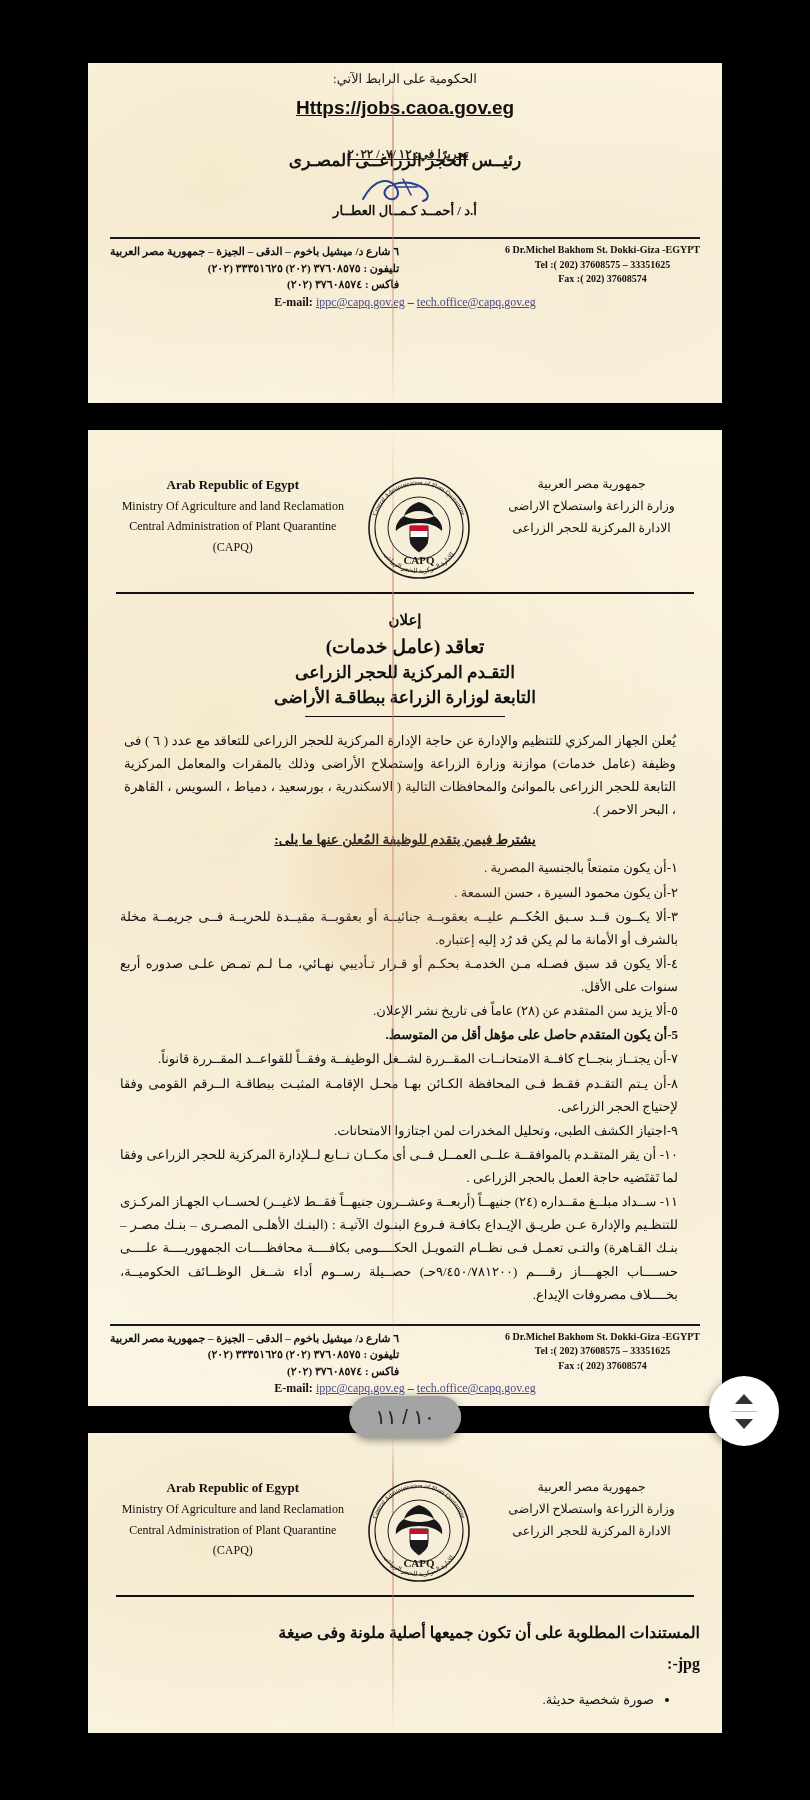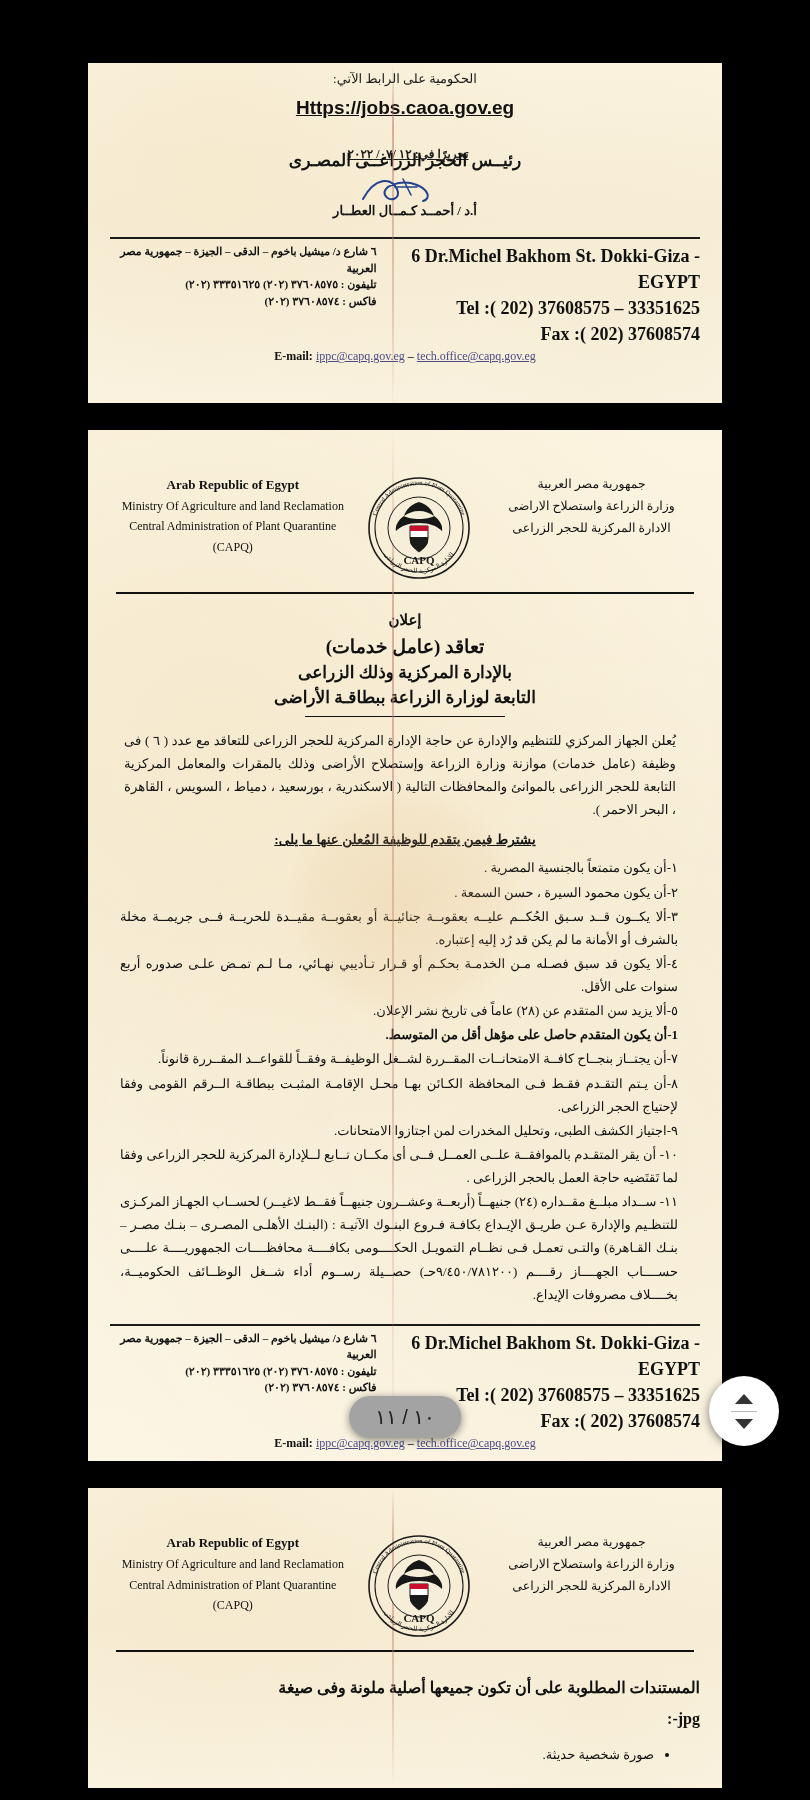--- a/index.html
+++ b/index.html
@@ -126,23 +126,23 @@
     border-top: 2px solid #1a1a1a;
     padding-top: 4px;
     display: flex;
     flex-direction: row-reverse;
     justify-content: space-between;
     align-items: flex-start;
     direction: ltr;
   }
   .footer-en {
     direction: ltr;
-    text-align: right;
+    text-align: center;
     font-family: "Liberation Serif", serif;
-    font-size: 18px;
+    font-size: 10px;
     font-weight: bold;
     color: #111;
     line-height: 1.45;
   }
   .footer-ar {
     direction: rtl;
     text-align: right;
     font-size: 11px;
     color: #111;
     line-height: 1.5;
@@ -405,36 +405,36 @@
           <div>Central Administration of Plant Quarantine</div>
           <div>(CAPQ)</div>
         </div>
       </div>
 
       <div class="rule-double"></div>
 
       <div class="headings">
         <div class="h-elan">إعلان</div>
         <div class="h-1">تعاقد (عامل خدمات)</div>
-        <div class="h-2">بالإدارة المركزية وذلك الزراعى</div>
+        <div class="h-2">التقـدم المركزية للحجر الزراعى</div>
         <div class="h-3">التابعة لوزارة الزراعة ببطاقـة الأراضى</div>
         <div class="h-underline"></div>
       </div>
 
       <div class="body-ar">يُعلن الجهاز المركزي للتنظيم والإدارة عن حاجة الإدارة المركزية للحجر الزراعى للتعاقد مع عدد ( ٦ ) فى وظيفة (عامل خدمات) موازنة وزارة الزراعة وإستصلاح الأراضى وذلك بالمقرات والمعامل المركزية التابعة للحجر الزراعى بالموانئ والمحافظات التالية ( الاسكندرية ، بورسعيد ، دمياط ، السويس ، القاهرة ، البحر الاحمر ).</div>
 
       <div class="cond-title">يشترط فيمن يتقدم للوظيفة  المُعلن عنها ما يلى:</div>
 
       <ol class="conds">
         <li>١-أن يكون متمتعاً بالجنسية المصرية .</li>
         <li>٢-أن يكون محمود السيرة ، حسن السمعة .</li>
         <li>٣-ألا يكــون قــد سـبق الحُكــم عليــه بعقوبــة جنائيــة أو بعقوبــة مقيــدة للحريــة فــى جريمــة مخلة بالشرف أو الأمانة ما لم يكن قد رُد إليه إعتباره.</li>
         <li>٤-ألا يكون قد سبق فصـله مـن الخدمـة بحكـم أو قـرار تـأديبي نهـائي، مـا لـم تمـض علـى صدوره أربع سنوات على الأقل.</li>
         <li>٥-ألا يزيد سن المتقدم عن (٢٨) عاماً فى تاريخ نشر الإعلان.</li>
-        <li class="bold">1-أن يكون المتقدم حاصل على مؤهل أقل من المتوسط.</li>
+        <li class="bold">5-أن يكون المتقدم حاصل على مؤهل أقل من المتوسط.</li>
         <li>٧-أن يجتــاز بنجــاح كافــة الامتحانــات المقــررة لشــغل الوظيفــة وفقــاً للقواعــد المقــررة قانوناً.</li>
         <li>٨-أن يـتم التقـدم فقـط فـى المحافظة الكـائن بهـا محـل الإقامـة المثبـت ببطاقـة  الــرقم القومى وفقا لإحتياج الحجر الزراعى.</li>
         <li>٩-اجتياز الكشف الطبى، وتحليل المخدرات لمن اجتازوا الامتحانات.</li>
         <li>١٠- أن يقر المتقـدم بالموافقــة علــى العمــل فــى أى مكــان تــابع لــلإدارة المركزية للحجر الزراعى  وفقا لما تَقتَضيه حاجة العمل بالحجر الزراعى .</li>
         <li>١١- ســداد مبلــغ مقــداره (٢٤) جنيهــاً (أربعــة وعشــرون جنيهــاً فقــط لاغيــر) لحســاب الجهـاز المركـزى للتنظـيم والإدارة عـن طريـق الإيـداع بكافـة فـروع البنـوك الآتيـة : (البنـك الأهلـى المصـرى – بنـك مصـر – بنـك القـاهرة) والتـى تعمـل فـى نظــام التمويـل الحكــــومى بكافــــة محافظــــات الجمهوريــــة علــــى حســــاب الجهــــاز رقــــم (٩/٤٥٠/٧٨١٢٠٠حـ) حصــيلة رســوم أداء شــغل الوظــائف الحكوميــة، بخــــلاف مصروفات الإيداع.</li>
       </ol>
 
       <div class="footer">
         <div class="footer-en">
           <div>6 Dr.Michel Bakhom St. Dokki-Giza -EGYPT</div>

